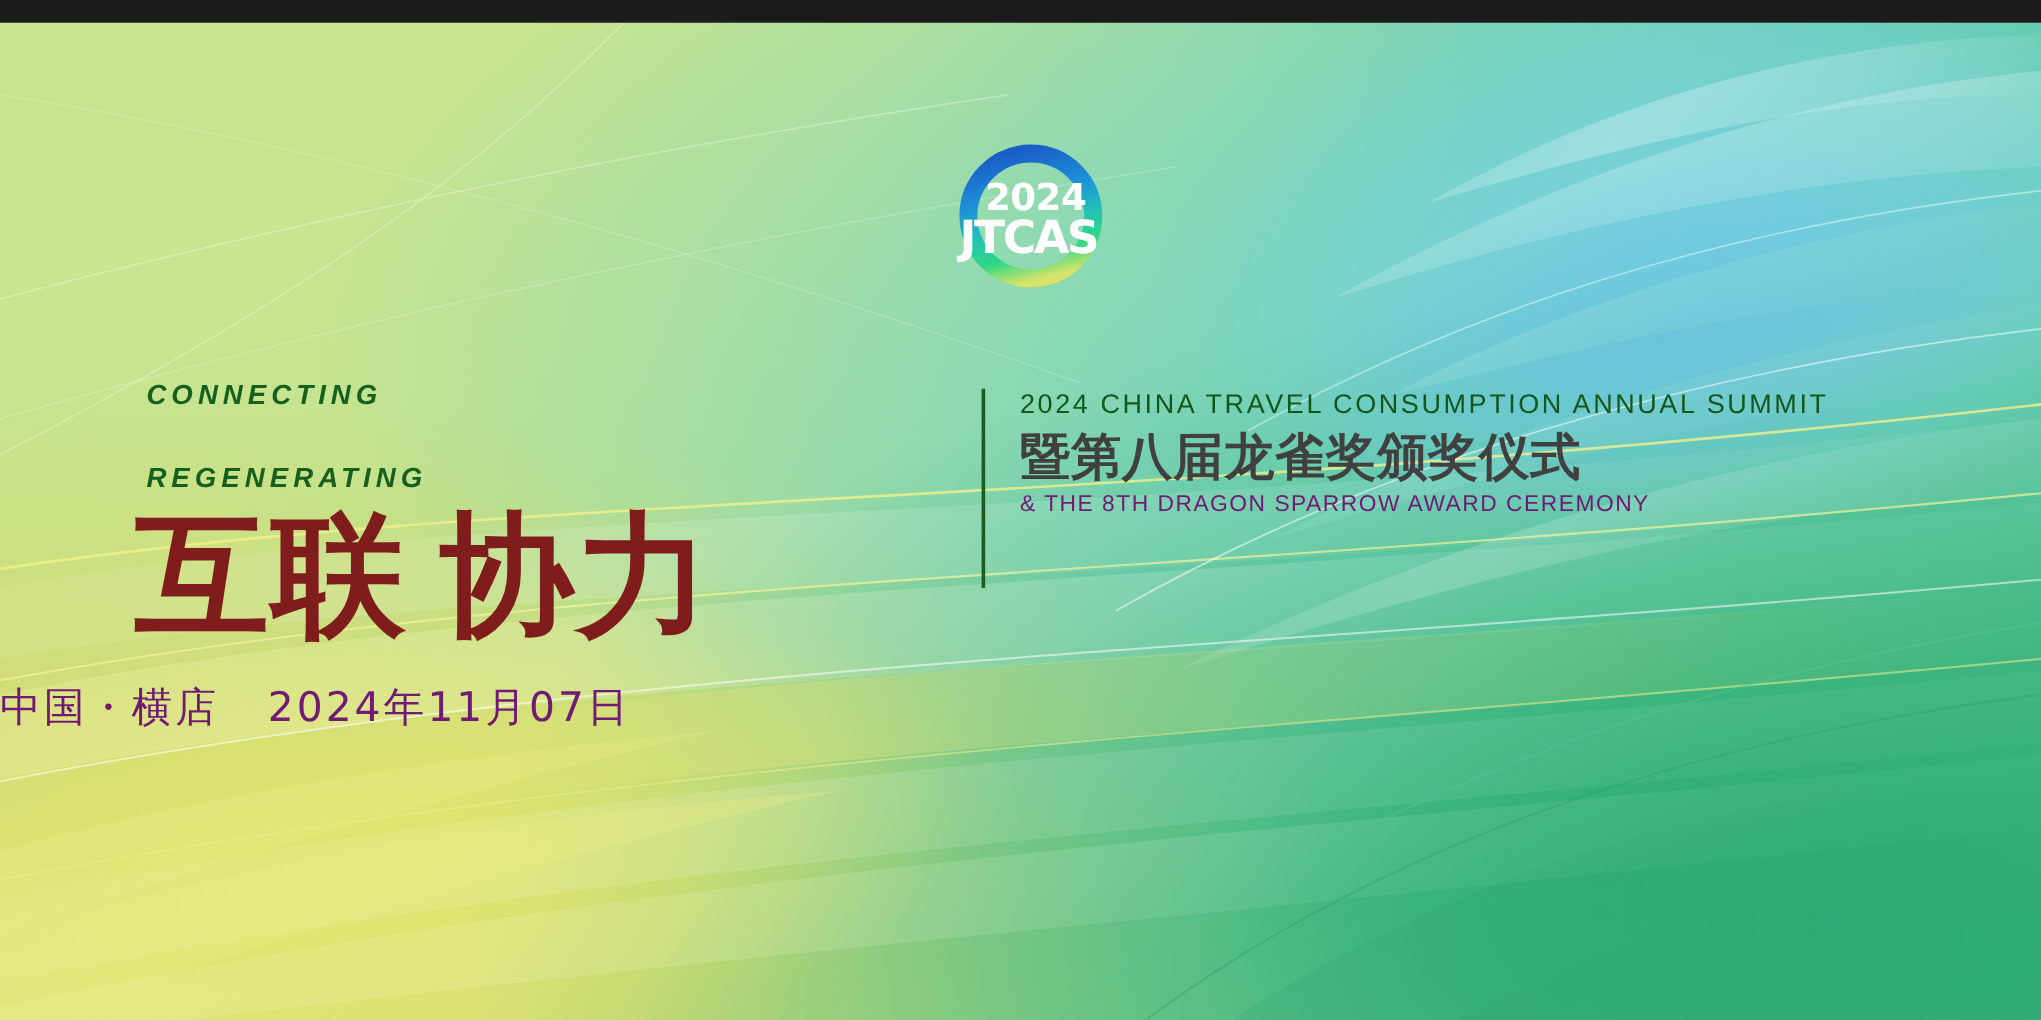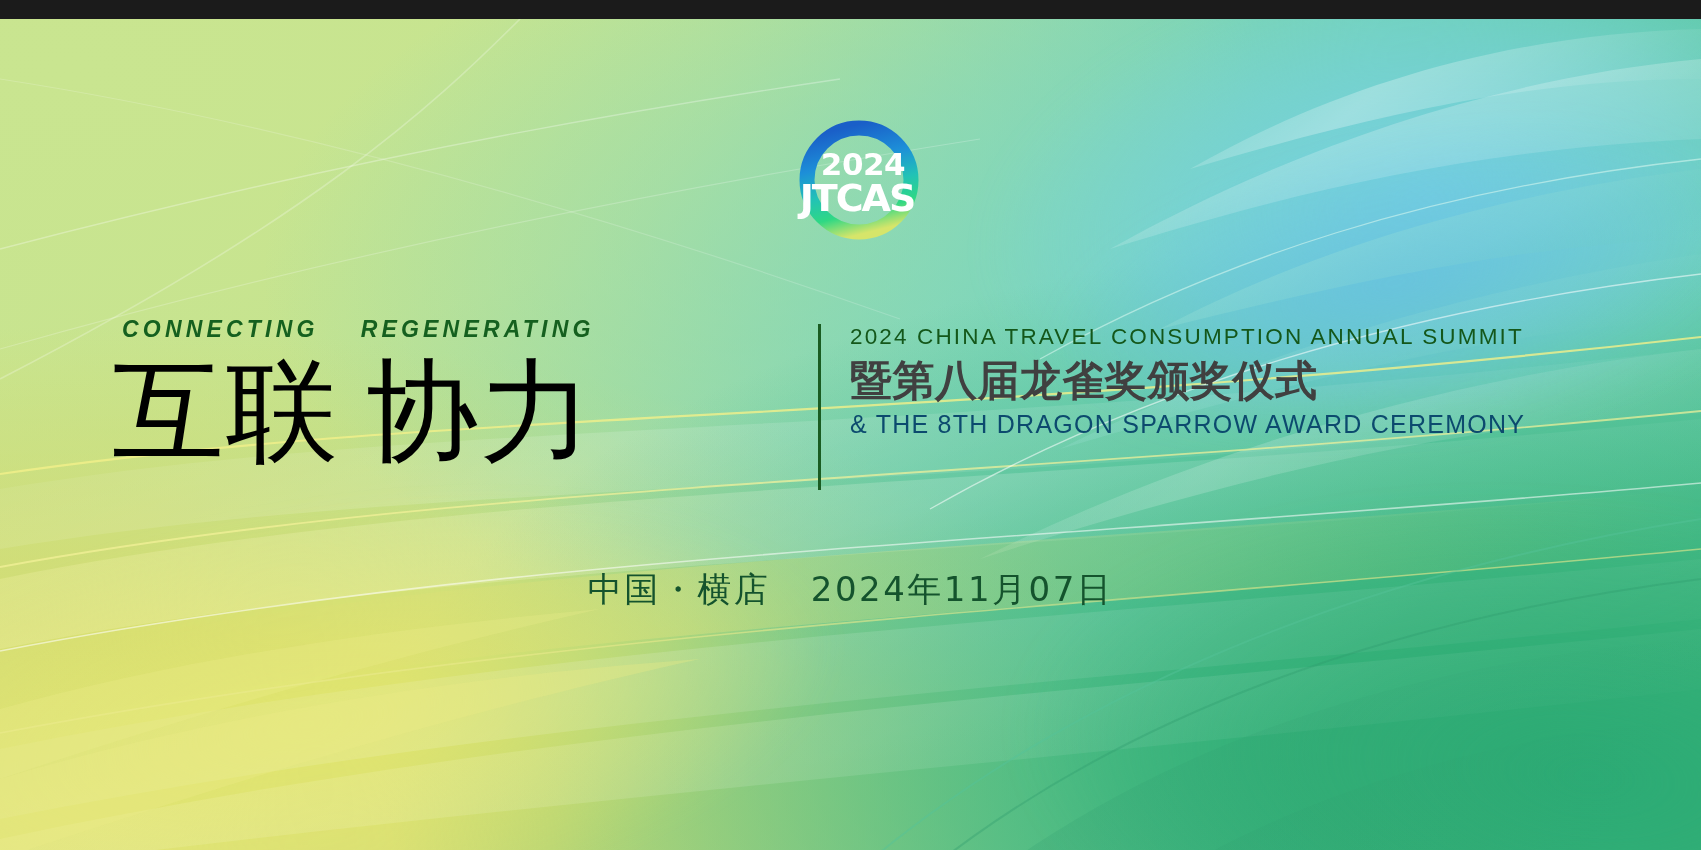--- a/index.html
+++ b/index.html
@@ -91,27 +91,28 @@
   .tagline {
     display: flex;
     gap: 42px;
     font-size: 23px;
     font-weight: 600;
     letter-spacing: 4.2px;
     color: #15601f;
     padding-left: 10px;
     font-style: italic;
     white-space: nowrap;
+    flex-direction: column;
   }
   .headline {
     margin-top: 8px;
     font-size: 112px;
     line-height: 1.08;
-    font-weight: 400;
-    color: #000000;
+    font-weight: 700;
+    color: #7f1d1d;
     letter-spacing: 2px;
     white-space: nowrap;
     font-family: "DejaVu Sans", "Liberation Sans", sans-serif;
     display: flex;
     align-items: flex-start;
   }
   .headline .hw { display: inline-block; }
   .headline .gap { display: inline-block; width: 26px; }
 
   
@@ -153,38 +154,38 @@
     font-size: 42px;
     font-weight: 700;
     color: #404040;
     letter-spacing: 0.5px;
     line-height: 1.16;
     margin-top: 7px;
     white-space: nowrap;
     font-family: "DejaVu Sans", "Liberation Sans", sans-serif;
   }
   .en-line-2 {
-    font-size: 25px;
+    font-size: 19px;
     font-weight: 500;
-    color: #0c4a6e;
+    color: #701a75;
     letter-spacing: 1.25px;
     margin-top: 4px;
     white-space: nowrap;
   }
 
   
   .dateline {
     position: absolute;
     left: 0;
     top: 548px;
     width: 1701px;
-    text-align: center;
+    text-align: left;
     font-size: 34px;
     font-weight: 500;
-    color: #14532d;
+    color: #701a75;
     letter-spacing: 2.5px;
     font-family: "DejaVu Sans", "Liberation Sans", sans-serif;
   }
   .dateline .sep { display: inline-block; width: 14px; }
 </style>
 </head>
 <body>
 
 <div class="stage">
 

